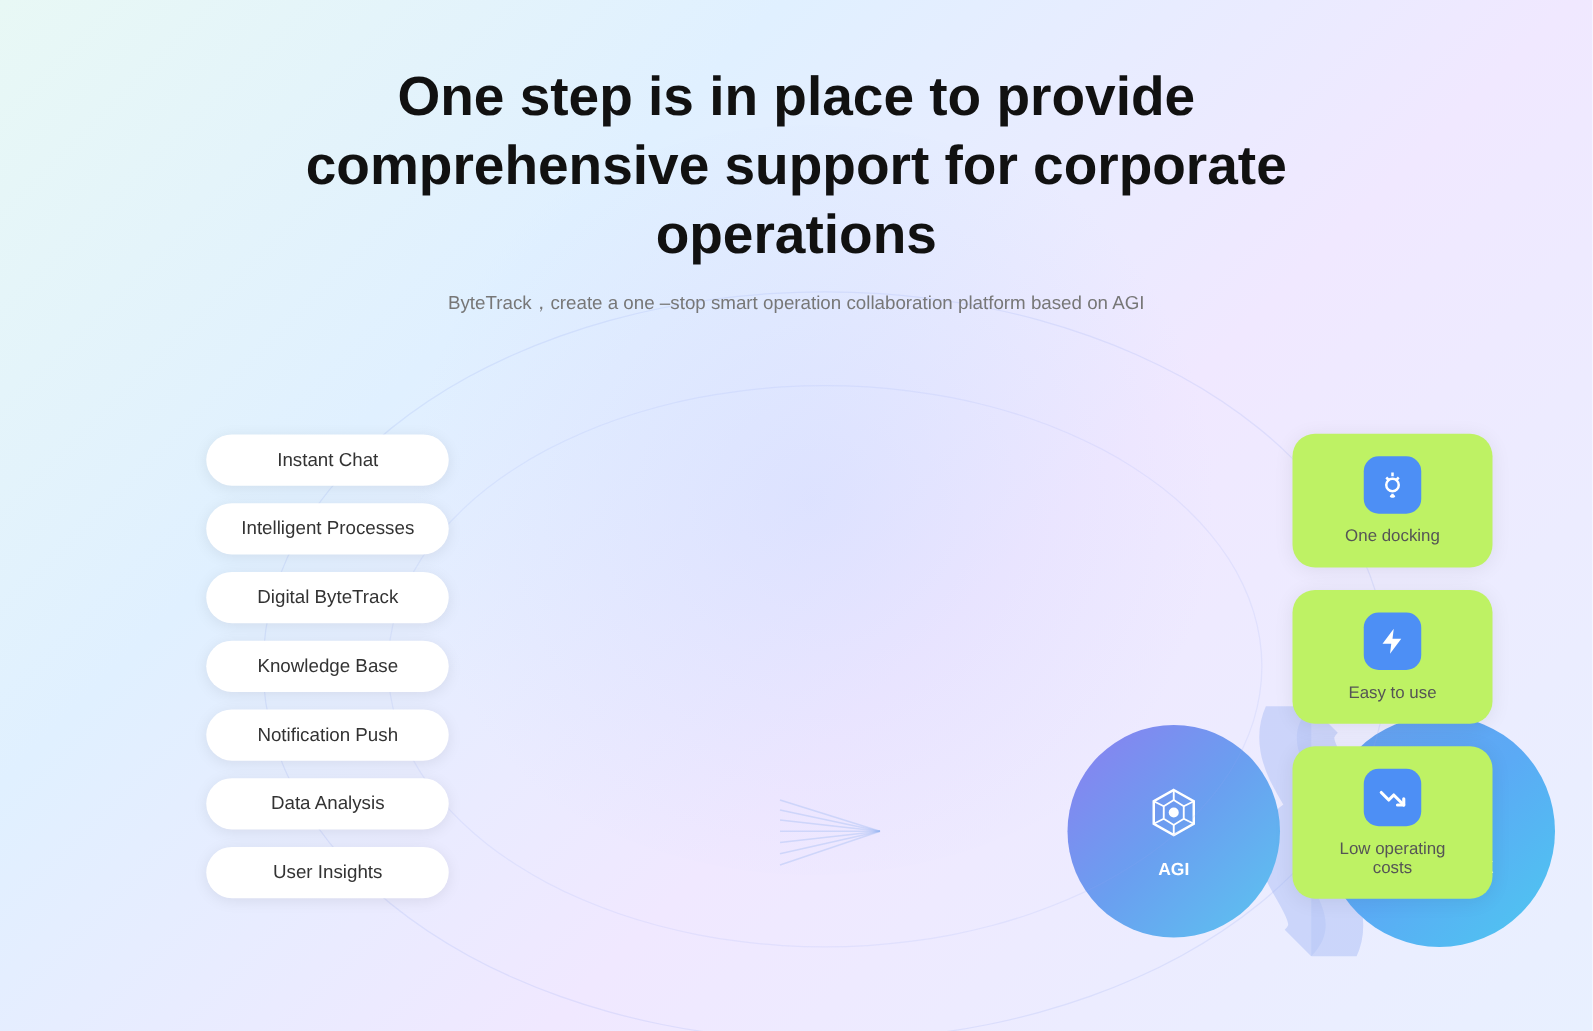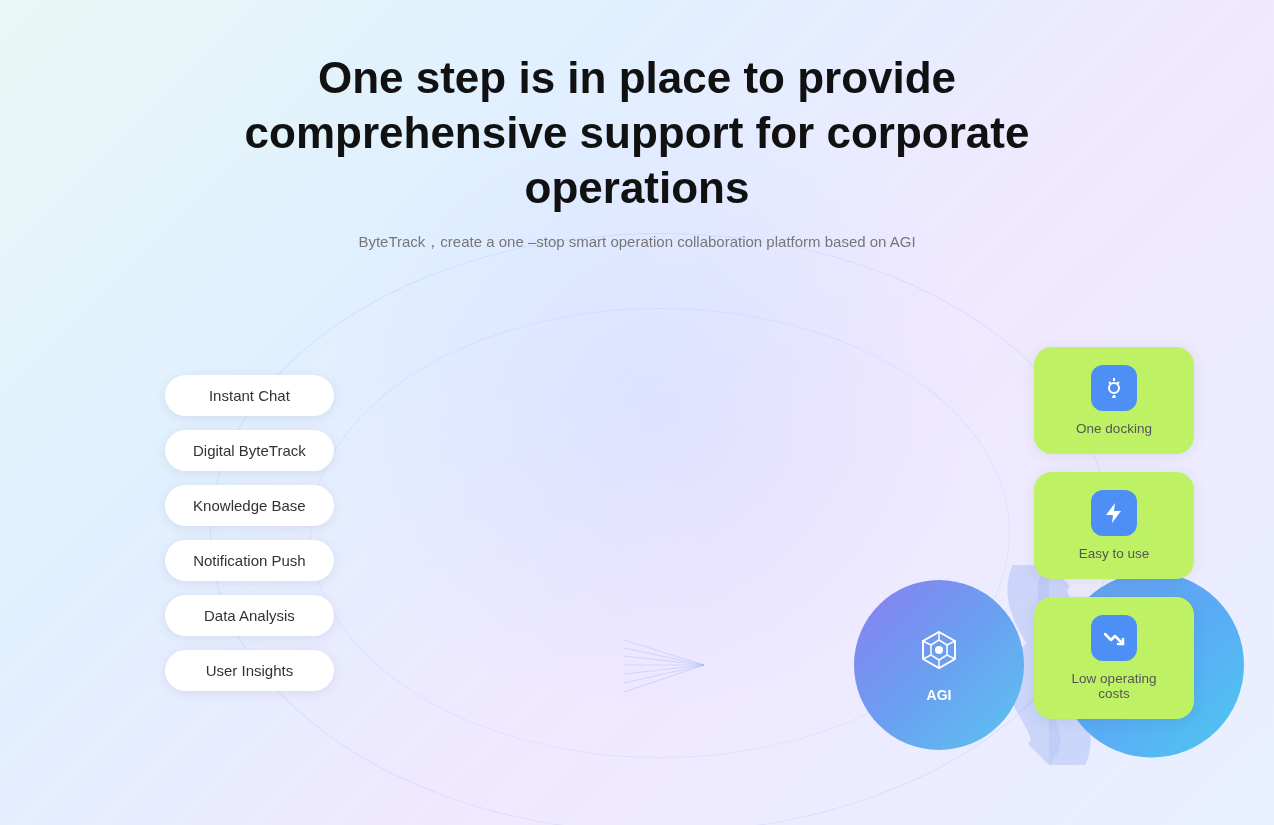--- a/index.html
+++ b/index.html
@@ -252,20 +252,21 @@
     <p class="sub-title">ByteTrack，create a one –stop smart operation collaboration platform based on AGI</p>
   </div>
 
   <div class="content-area">
 
     <div class="bg-wave bg-wave-large"></div>
     <div class="bg-wave bg-wave-medium"></div>
 
     <div class="left-features">
     <div class="feature-pill">Instant Chat</div>
+        <div class="feature-pill">Intelligent Processes</div>
         <div class="feature-pill">Digital ByteTrack</div>
         <div class="feature-pill">Knowledge Base</div>
         <div class="feature-pill">Notification Push</div>
         <div class="feature-pill">Data Analysis</div>
         <div class="feature-pill">User Insights</div>
       </div>
 
     <div class="center-diagram" style="position: relative;">
 
       <svg class="connector-wave" viewBox="0 0 160 200" fill="none" xmlns="http://www.w3.org/2000/svg">

